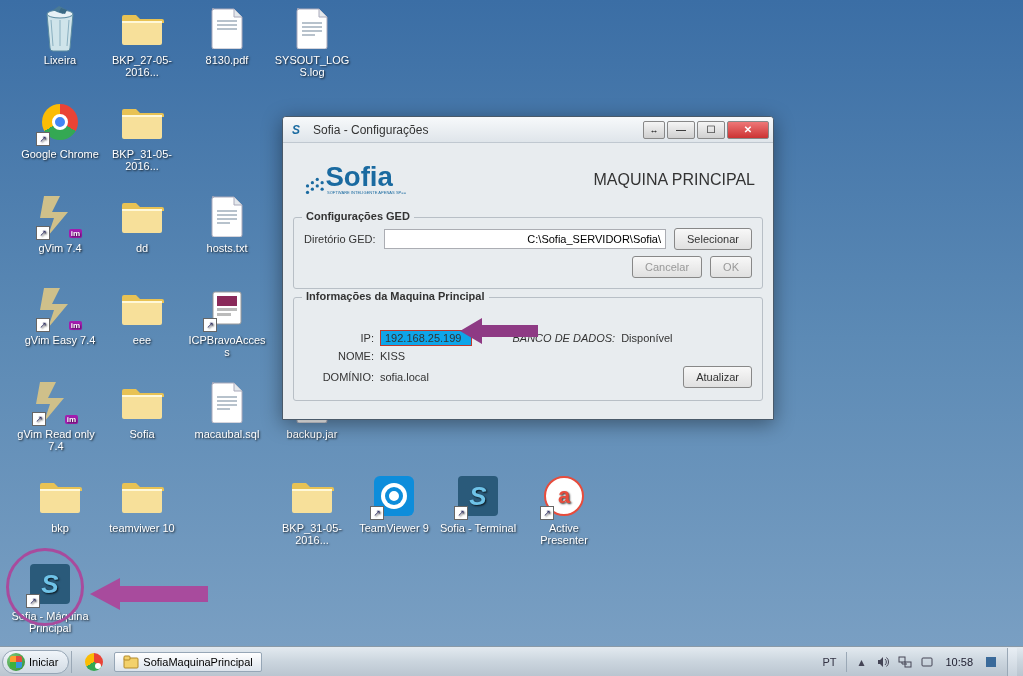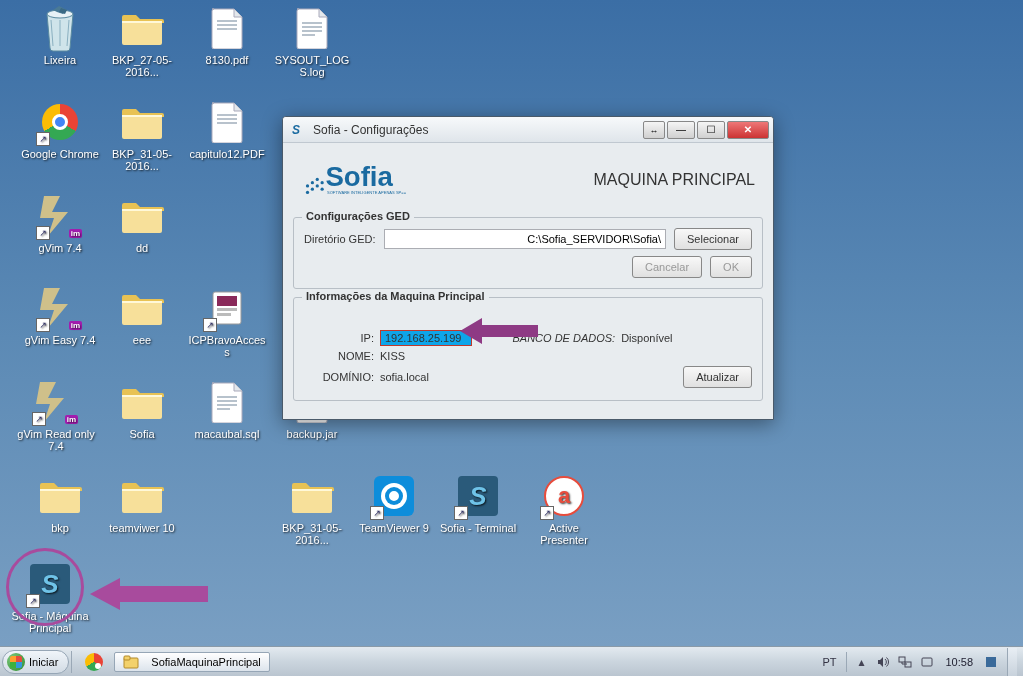--- a/index.html
+++ b/index.html
@@ -154,21 +154,21 @@
   position:relative;
 }
 .start-orb::before {
   content:""; position:absolute; inset:3px;
   background:
     linear-gradient(#ff9e2c 0 50%, #3db13d 0) left/50% 100% no-repeat,
     linear-gradient(#e74c3c 0 50%, #3498db 0) right/50% 100% no-repeat;
   border-radius:2px;
 }
 .task-item {
-  height:20px; display:flex; align-items:center; gap:12px;
+  height:20px; display:flex; align-items:center; gap:4px;
   padding:0 8px; border:1px solid transparent; border-radius:2px;
   cursor:pointer; margin-left:2px;
 }
 .task-item.active { background: linear-gradient(to bottom, #fff, #dce4ec); border-color:#96a6b6; }
 .task-sep { width:1px; height:22px; background:#9aa8b6; margin:0 2px; }
 .tray { margin-left:auto; display:flex; align-items:center; gap:6px; padding-right:4px; }
 .tray-icon { width:16px; height:16px; display:flex; align-items:center; justify-content:center; color:#445; cursor:pointer; font-size:12px; }
 .tray-lang { font-size:11px; color:#334; cursor:pointer; padding:0 4px; }
 .tray-time { font-size:11px; color:#223; padding:0 4px; }
 .show-desktop { width:10px; height:28px; border-left:1px solid #9aa8b6; margin-left:2px; cursor:pointer; background:linear-gradient(to bottom,#e8eef4,#c8d2dc); }
@@ -287,53 +287,54 @@
     <div class="icon-cell" style="left: 100px; top: 98px;">
       <div class="glyph">
         <svg class="folder-svg" viewBox="0 0 44 38">
           <path d="M2 10h40v24a2 2 0 01-2 2H4a2 2 0 01-2-2z" fill="#f7e09a"></path>
           <path d="M2 8a2 2 0 012-2h12l4 4h22a2 2 0 012 2v2H2z" fill="#e8c254"></path>
           <path d="M2 12h40v2H2z" fill="#fff8d8"></path>
         </svg>
       </div>
       <div class="icon-label">BKP_31-05-2016...</div>
     </div>
-    <div class="icon-cell" style="left: 185px; top: 98px;">
+    <div class="icon-cell" style="left: 18px; top: 192px;">
+      <div class="glyph">
+        <div style="position:relative">
+          <div class="gvim-icon"></div>
+          <div class="gvim-badge">im</div>
+        </div>
+        <div class="shortcut-arrow">↗</div>
+      </div>
+      <div class="icon-label">gVim 7.4</div>
+    </div>
+    <div class="icon-cell" style="left: 100px; top: 192px;">
+      <div class="glyph">
+        <svg class="folder-svg" viewBox="0 0 44 38">
+          <path d="M2 10h40v24a2 2 0 01-2 2H4a2 2 0 01-2-2z" fill="#f7e09a"></path>
+          <path d="M2 8a2 2 0 012-2h12l4 4h22a2 2 0 012 2v2H2z" fill="#e8c254"></path>
+          <path d="M2 12h40v2H2z" fill="#fff8d8"></path>
+        </svg>
+      </div>
+      <div class="icon-label">dd</div>
+    </div>
+    <div class="icon-cell" style="left: 185px; top: 192px;">
       <div class="glyph">
         <svg class="file-svg" viewBox="0 0 34 42">
           <path d="M2 2h22l8 8v30a2 2 0 01-2 2H4a2 2 0 01-2-2V4a2 2 0 012-2z" fill="#fff" stroke="#aab"></path>
           <path d="M24 2v8h8" fill="#e4e8ec" stroke="#aab"></path>
           <g stroke="#8899aa" stroke-width="1.2">
-            <line x1="7" y1="14" x2="27" y2="14"></line>
-            <line x1="7" y1="18" x2="27" y2="18"></line>
-            <line x1="7" y1="22" x2="27" y2="22"></line>
+            <line x1="7" y1="16" x2="27" y2="16"></line>
+            <line x1="7" y1="20" x2="27" y2="20"></line>
+            <line x1="7" y1="24" x2="27" y2="24"></line>
+            <line x1="7" y1="28" x2="20" y2="28"></line>
           </g>
         </svg>
       </div>
-      <div class="icon-label">capitulo12.PDF</div>
-    </div>
-    <div class="icon-cell" style="left: 18px; top: 192px;">
-      <div class="glyph">
-        <div style="position:relative">
-          <div class="gvim-icon"></div>
-          <div class="gvim-badge">im</div>
-        </div>
-        <div class="shortcut-arrow">↗</div>
-      </div>
-      <div class="icon-label">gVim 7.4</div>
-    </div>
-    <div class="icon-cell" style="left: 100px; top: 192px;">
-      <div class="glyph">
-        <svg class="folder-svg" viewBox="0 0 44 38">
-          <path d="M2 10h40v24a2 2 0 01-2 2H4a2 2 0 01-2-2z" fill="#f7e09a"></path>
-          <path d="M2 8a2 2 0 012-2h12l4 4h22a2 2 0 012 2v2H2z" fill="#e8c254"></path>
-          <path d="M2 12h40v2H2z" fill="#fff8d8"></path>
-        </svg>
-      </div>
-      <div class="icon-label">dd</div>
+      <div class="icon-label">hosts.txt</div>
     </div>
     <div class="icon-cell" style="left: 270px; top: 192px;">
       <div class="glyph">
         <svg class="folder-svg" viewBox="0 0 44 38">
           <path d="M2 10h40v24a2 2 0 01-2 2H4a2 2 0 01-2-2z" fill="#f7e09a"></path>
           <path d="M2 8a2 2 0 012-2h12l4 4h22a2 2 0 012 2v2H2z" fill="#e8c254"></path>
           <path d="M2 12h40v2H2z" fill="#fff8d8"></path>
         </svg>
       </div>
       <div class="icon-label">clien</div>

